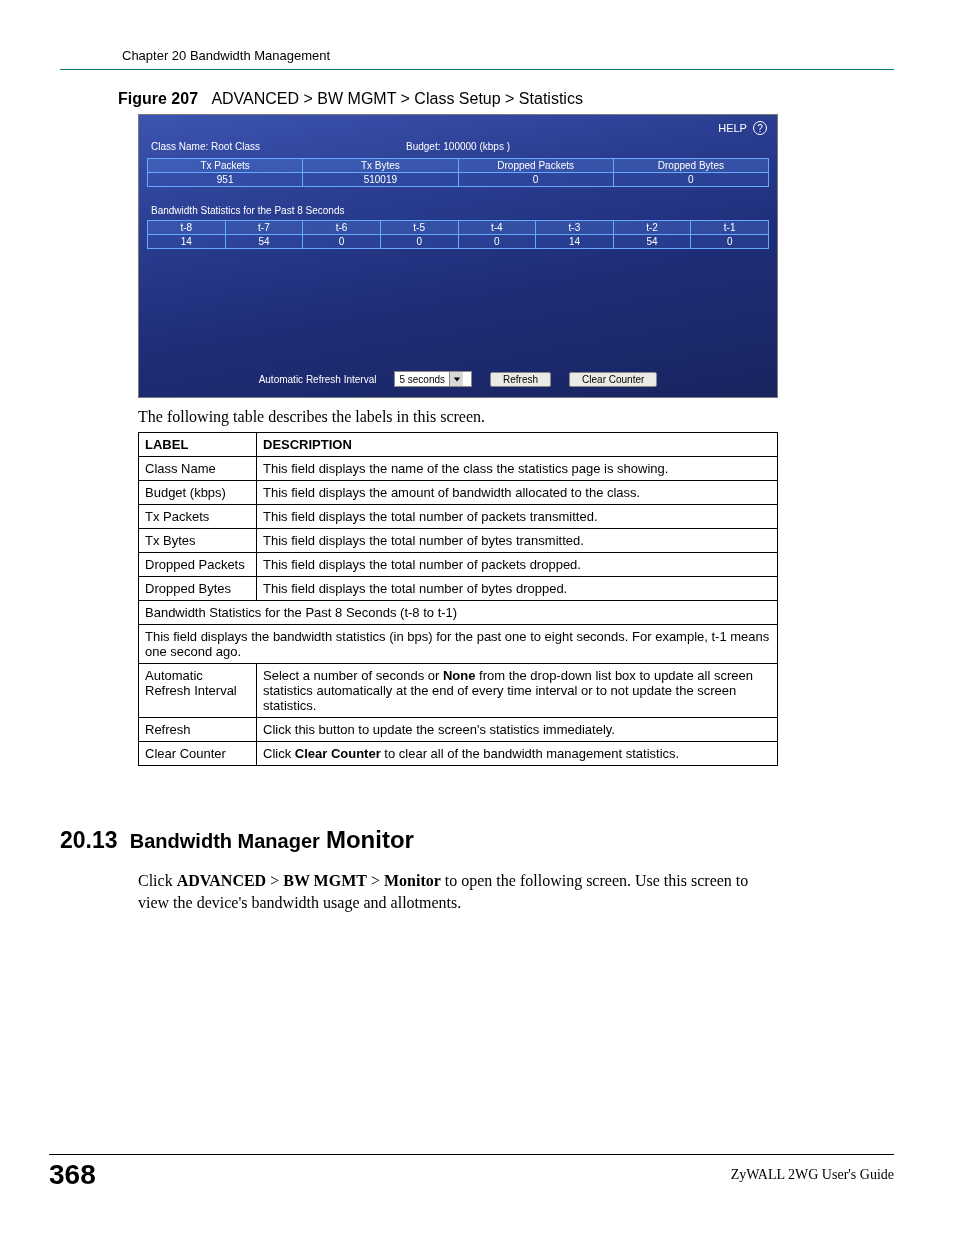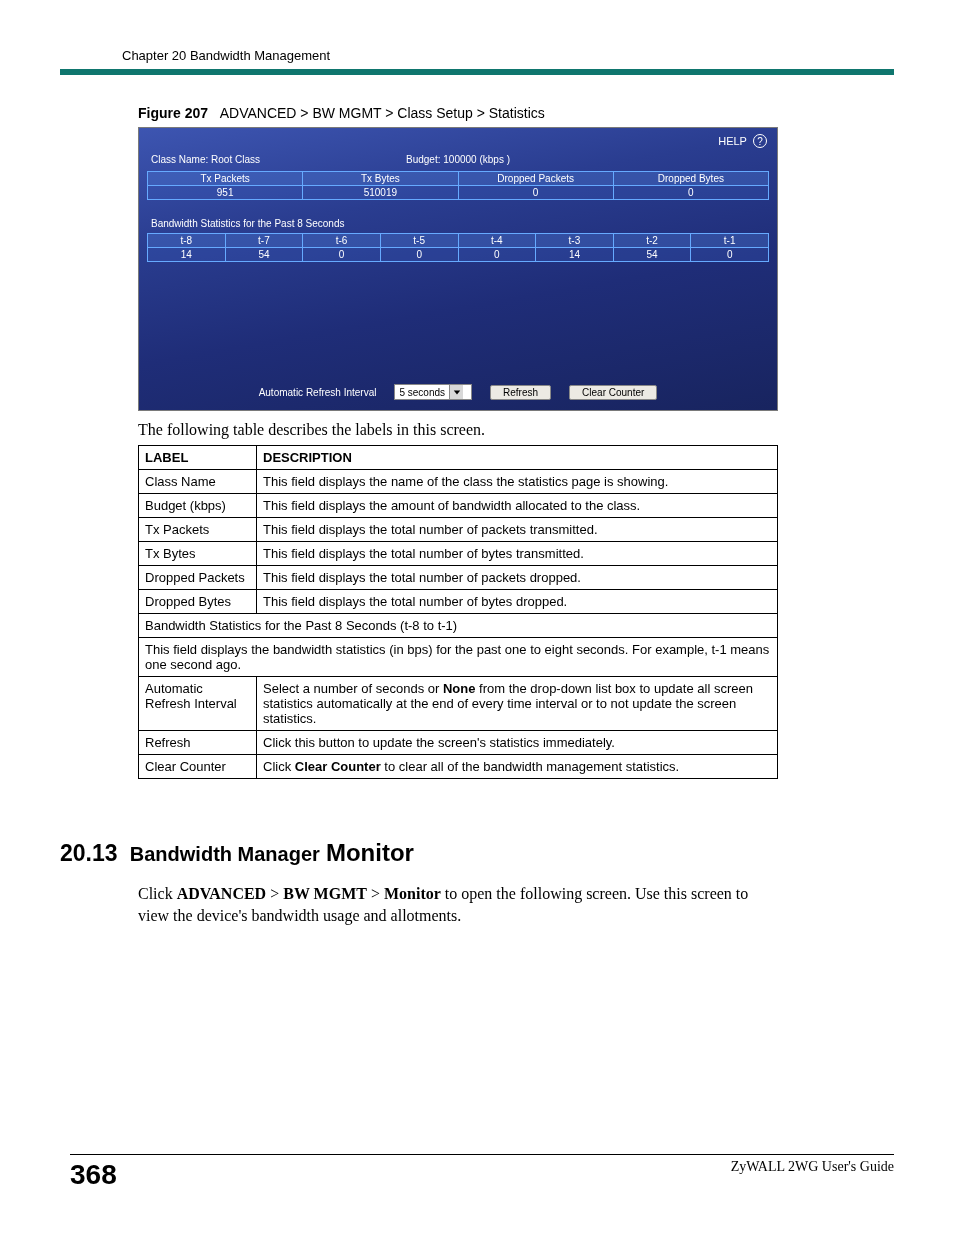--- a/index.html
+++ b/index.html
@@ -13,27 +13,27 @@
   }
   .page {
     padding: 48px 60px 40px 60px;
     min-height: 1235px;
     position: relative;
   }
   .running-head {
     font-family: Arial, Helvetica, sans-serif;
     font-size: 13px;
     padding: 0 62px 6px 62px;
-    border-bottom: 6px solid #0f766e;
-    margin-bottom: 30px;
+    border-bottom: 1px solid #0f766e;
+    margin-bottom: 20px;
   }
   .fig-caption {
     font-family: Arial, Helvetica, sans-serif;
-    font-size: 14px;
-    margin: 4px 0 6px 78px;
+    font-size: 16px;
+    margin: 4px 0 6px 58px;
   }
   .fig-caption .bold { font-weight: bold; }
   .screenshot {
     width: 640px;
     margin-left: 78px;
     border: 1px solid #7a7a7a;
     background: #2b3f8f;
     background: linear-gradient(170deg, #3d55b1 0%, #2a3d90 30%, #1f2d78 60%, #18245f 100%);
     color: #fff;
     font-family: Verdana, Arial, sans-serif;
@@ -114,23 +114,23 @@
   .section-heading .sectitle-bold { font-weight: bold; font-size:20px; }
   .section-heading .sectitle-lg { font-weight: bold; font-size:24px; }
   .body-para {
     font-size: 16px;
     margin: 8px 0 0 78px;
     width: 640px;
     line-height: 1.35;
   }
   .footer {
     position: absolute;
-    bottom: 44px; left: 70px; right: 60px;
+    bottom: 44px; left: 49px; right: 60px;
     border-top: 1px solid #000;
-    display:flex; justify-content:space-between; align-items:flex-start;
+    display:flex; justify-content:space-between; align-items:center;
     padding-top: 4px;
   }
   .page-num {
     font-family: Arial, Helvetica, sans-serif;
     font-weight: bold; font-size: 28px;
   }
   .guide-name {
     font-family: "Times New Roman", serif; font-size: 14px;
   }
   .strong { font-weight: bold; }

